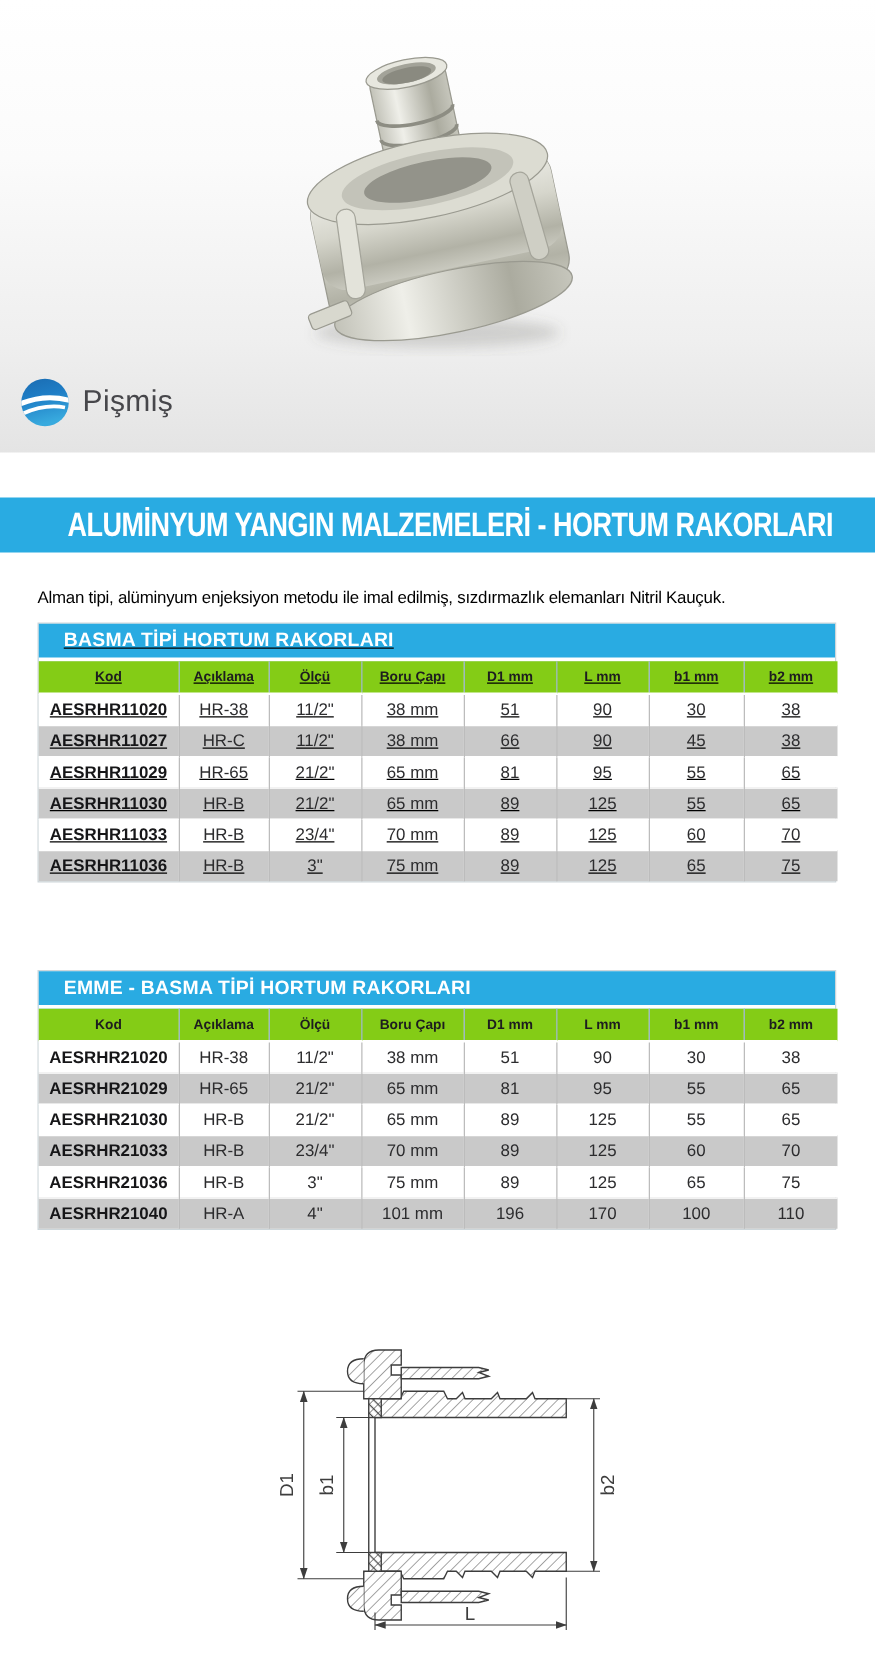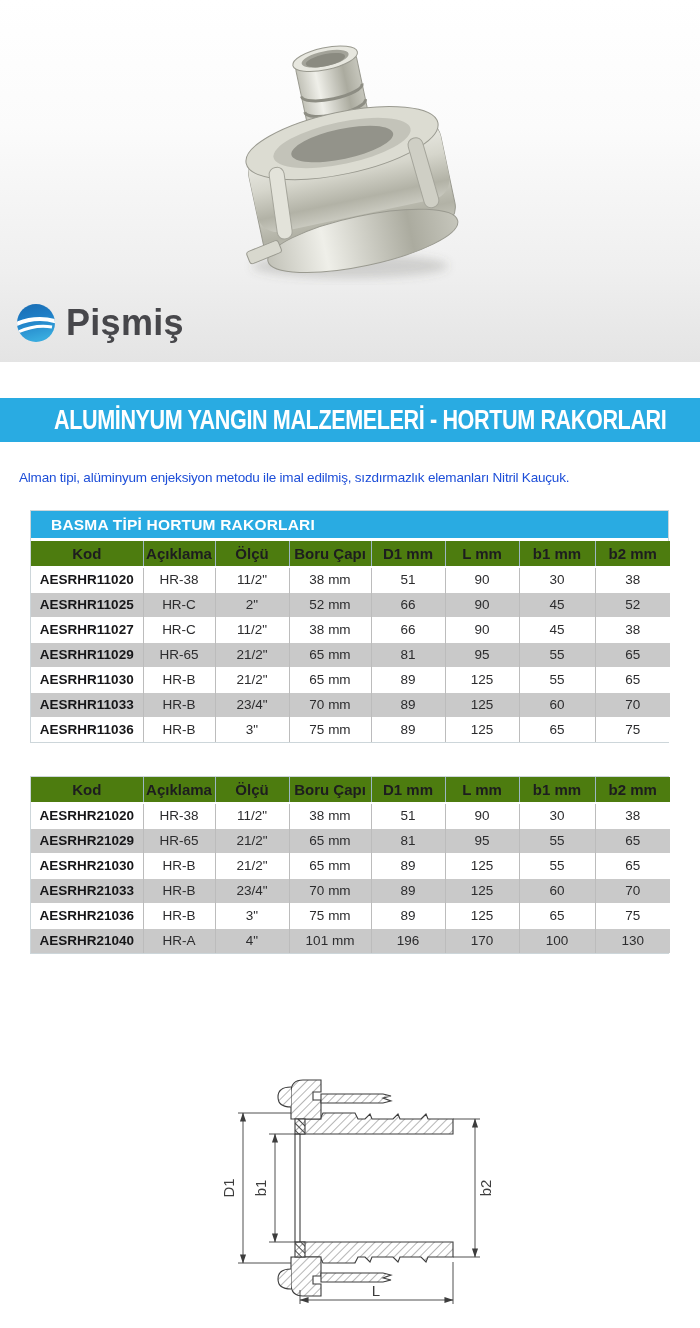--- a/index.html
+++ b/index.html
@@ -6,42 +6,42 @@
   html,body { background:#ffffff; }
   body { font-family:"Liberation Sans", sans-serif; }
   #page { position:relative; width:700px; height:1328px; background:#ffffff; overflow:hidden; }
 
   
   .hero { position:absolute; top:0; left:0; width:700px; height:362px;
           background:linear-gradient(180deg,#ffffff 0%,#fbfbfb 35%,#efefef 75%,#e4e4e4 100%); }
   .product { position:absolute; left:222px; top:40px; width:260px; height:245px; }
   .logo { position:absolute; left:16px; top:302px; display:flex; align-items:center; gap:10px; }
   .logo-icon { width:40px; height:40px; display:block; }
-  .logo-text { font-size:36px; font-weight:bold; color:#47474b; letter-spacing:0.3px; }
+  .logo-text { font-size:24px; font-weight:normal; color:#47474b; letter-spacing:0.3px; }
 
   
   .title-bar { position:absolute; top:398px; left:0; width:700px; height:44px;
                background:#29ABE2; display:flex; align-items:center;padding-left:19px; }
   .title-bar h1 { color:#ffffff; font-weight:bold; font-size:27px; letter-spacing:-0.5px;
                   white-space:nowrap; margin-left:35px;
                   transform:scaleX(0.80); transform-origin:left center; }
 
   
-  .desc { position:absolute; top:470px; left:19px; width:640px;
-          font-size:13.5px; color:#1d4ed8; letter-spacing:-0.2px; }
+  .desc { position:absolute; top:470px; left:30px; width:640px;
+          font-size:13.5px; color:#000000; letter-spacing:-0.2px; }
 
   
   .tbl { position:absolute; left:30px; width:639px; border:1px solid #cdd6da; background:#fff; }
-  .tbl-1 { top:510px; }
+  .tbl-1 { top:498px;text-decoration:underline; }
   .tbl-2 { top:776px; }
   .tbl-title { height:30px; background:#29ABE2; color:#ffffff; font-weight:bold; font-size:15.5px;
                display:flex; align-items:center; padding-left:20px; letter-spacing:0.2px;
                border-bottom:3px solid #ffffff; }
   table { width:100%; border-collapse:collapse; table-layout:fixed; }
-  thead th { background:#4d7c0f; color:#1d1d1f; font-weight:bold; font-size:15px; height:26px;
+  thead th { background:#84cc16; color:#1d1d1f; font-weight:bold; font-size:11px; height:26px;
              text-align:center; border-bottom:2px solid #ffffff; border-right:1px solid #9cb7c4; }
   thead th:last-child { border-right:none;margin-left:11px; }
   tbody td { height:25px; text-align:center; font-size:13.5px; color:#2c2c2e;
              border-right:1px solid #bcbcbc; border-top:1px solid #ffffff; }
   tbody td:last-child { border-right:none; }
   tbody td:first-child { font-weight:bold; color:#161618; }
   tbody tr:nth-child(even) { background:#c9c9c9; }
   tbody tr:nth-child(odd) { background:#ffffff; }
 
   
@@ -158,30 +158,20 @@
             <td>AESRHR11020</td>
             <td>HR-38</td>
             <td>11/2"</td>
             <td>38 mm</td>
             <td>51</td>
             <td>90</td>
             <td>30</td>
             <td>38</td>
           </tr>
           <tr>
-            <td>AESRHR11025</td>
-            <td>HR-C</td>
-            <td>2"</td>
-            <td>52 mm</td>
-            <td>66</td>
-            <td>90</td>
-            <td>45</td>
-            <td>52</td>
-          </tr>
-          <tr>
             <td>AESRHR11027</td>
             <td>HR-C</td>
             <td>11/2"</td>
             <td>38 mm</td>
             <td>66</td>
             <td>90</td>
             <td>45</td>
             <td>38</td>
           </tr>
           <tr>
@@ -222,20 +212,21 @@
             <td>89</td>
             <td>125</td>
             <td>65</td>
             <td>75</td>
           </tr>
         </tbody>
     </table>
   </section>
 
   <section class="tbl tbl-2">
+    <div class="tbl-title">EMME - BASMA TİPİ HORTUM RAKORLARI</div>
     <table>
       <colgroup>
         <col style="width:112px">
           <col style="width:72px">
           <col style="width:74px">
           <col style="width:82px">
         <col style="width:74px">
           <col style="width:74px">
           <col style="width:76px">
           <col style="width:75px">
@@ -304,21 +295,21 @@
             <td>75</td>
           </tr>
           <tr>
             <td>AESRHR21040</td>
             <td>HR-A</td>
             <td>4"</td>
             <td>101 mm</td>
             <td>196</td>
             <td>170</td>
             <td>100</td>
-            <td>130</td>
+            <td>110</td>
           </tr>
         </tbody>
     </table>
   </section>
 
   <svg class="drawing" viewBox="0 0 300 240" aria-hidden="true">
     <defs>
       <pattern id="h1" width="6" height="6" patternUnits="userSpaceOnUse" patternTransform="rotate(45)">
         <rect width="6" height="6" fill="#ffffff"></rect>
         <line x1="0" y1="0" x2="0" y2="6" stroke="#6e6e6e" stroke-width="1"></line>

